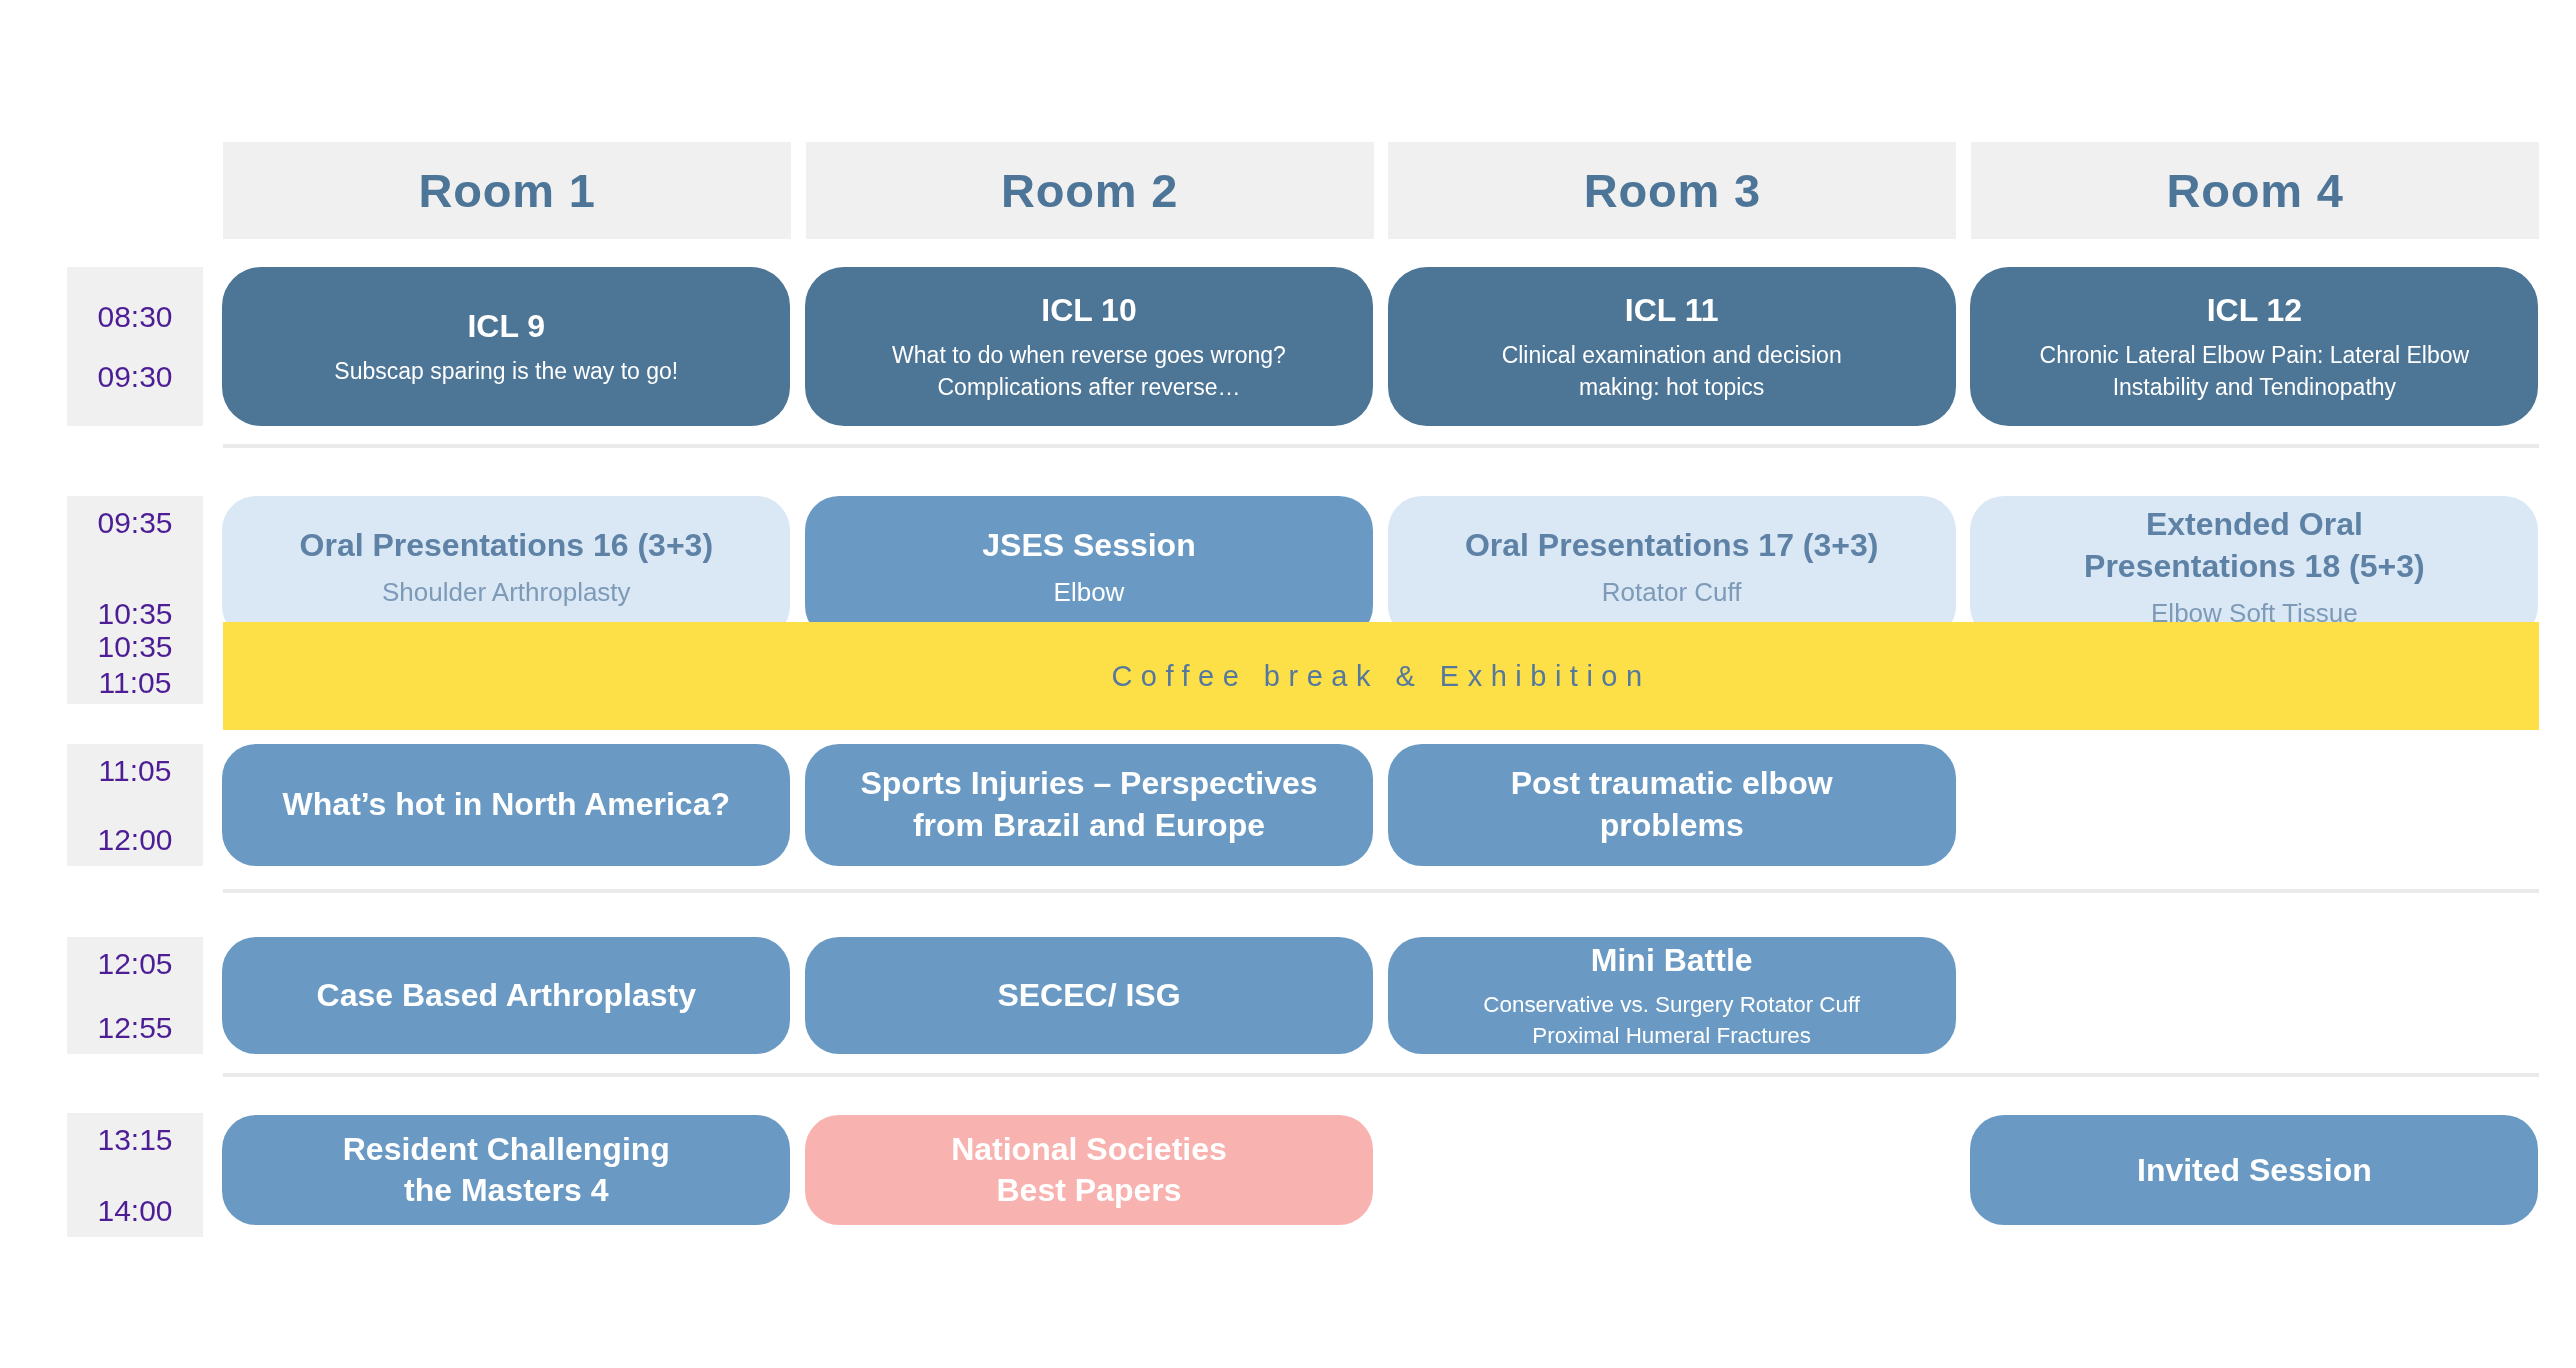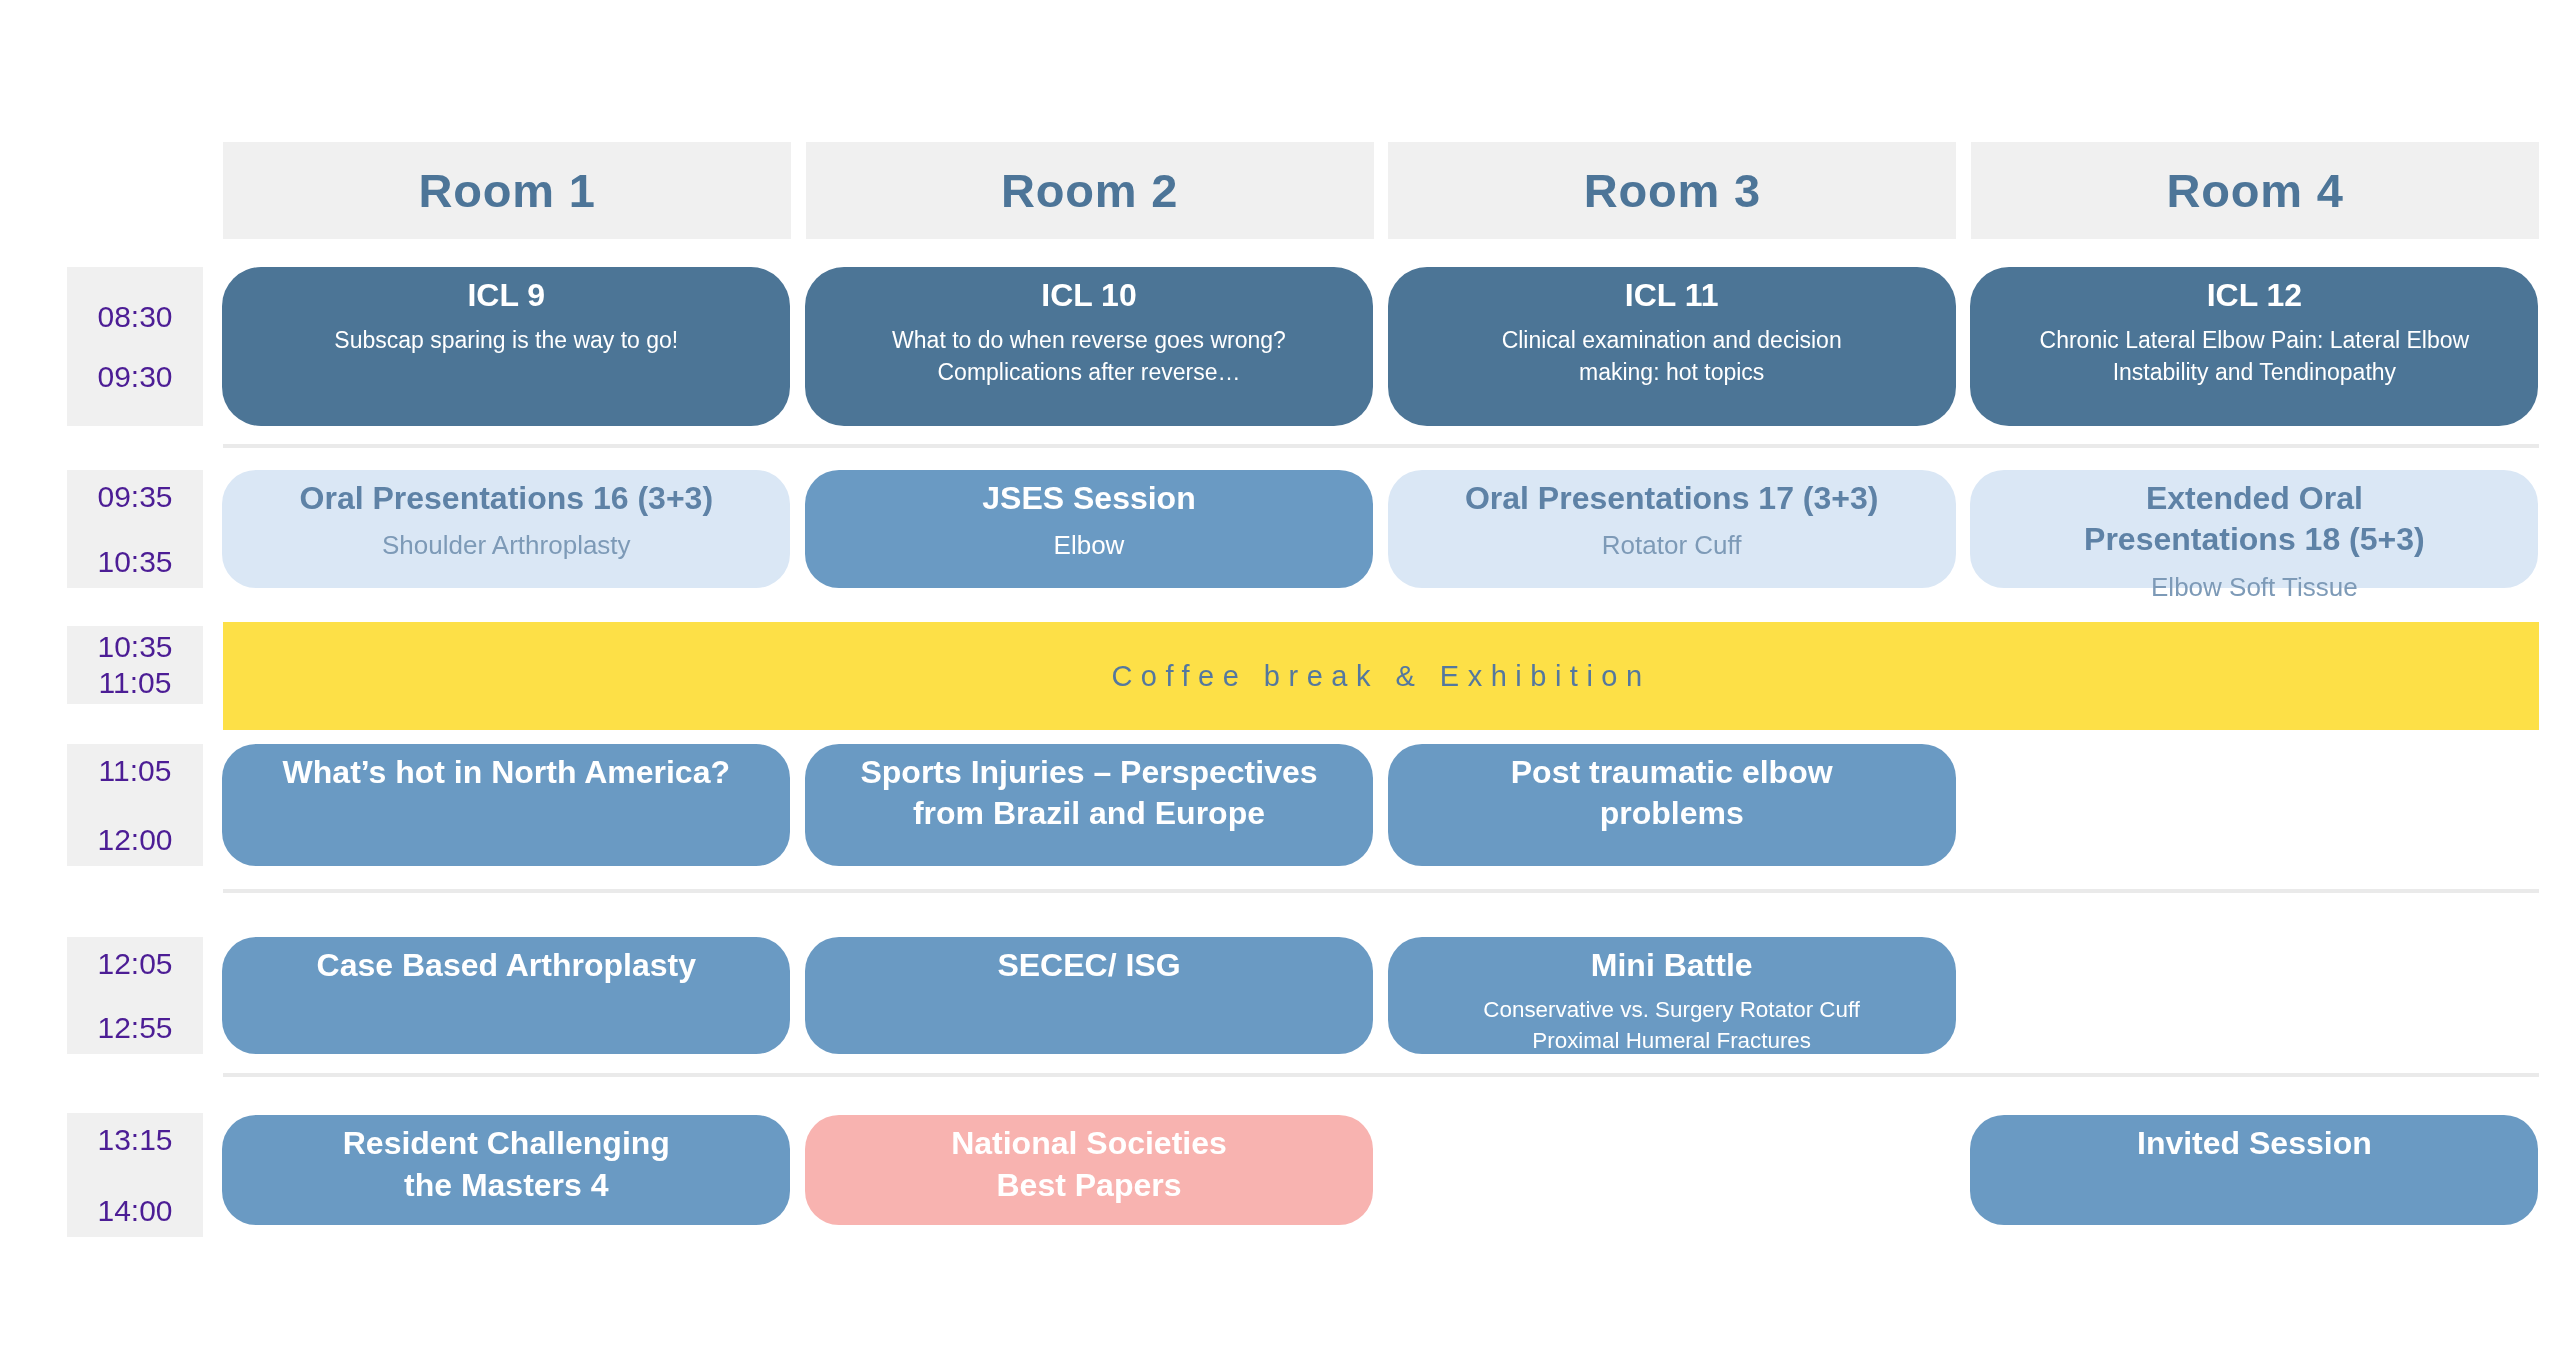--- a/index.html
+++ b/index.html
@@ -29,21 +29,21 @@
     justify-content:space-between;box-sizing:border-box;
   }
   .time span{color:#4c1d95;font-size:30px;line-height:1.05;}
   .time.tall{padding:34px 0;}
   .time.compact{padding:10.8px 0;}
   .time.center{justify-content:center;gap:4.6px;padding:0;}
 
   
   .card{
     width:100%;height:100%;box-sizing:border-box;border-radius:34px;
-    display:flex;flex-direction:column;align-items:center;
+    display:flex;flex-direction:column;align-items:center;justify-content:center;
     gap:7.7px;padding:7.7px 21.6px;
   }
   .r0 .card{border-radius:39px;}
   .card.dark{background:#4C7596;}
   .card.medium{background:#6A9AC3;}
   .card.light{background:#DAE7F5;}
   .card.pink{background:#F8B3B0;}
   .card-title{
     color:#ffffff;font-size:32px;font-weight:700;text-align:center;
     white-space:pre-line;line-height:1.3;
@@ -52,21 +52,21 @@
     color:#ffffff;font-size:26px;font-weight:400;text-align:center;
     white-space:pre-line;line-height:1.4;
   }
   .card.dark .card-subtitle{font-size:23px;}
   .card-subtitle.sub-sm{font-size:22.4px;}
   .card.light .card-title{color:#5E82A6;}
   .card.light .card-subtitle{color:#7D9AB7;}
 
   
   .r0{top:267px;height:159px;}
-  .r1{top:470px;height:118px;}
+  .r1{top:496px;height:144px;}
   .r2{top:744px;height:122px;}
   .r3{top:937px;height:117px;}
   .r4{top:1113px;height:124px;}
   .r4 .card{height:110px;margin-top:2.3px;}
 
   
   .break-time{position:absolute;left:67px;top:626px;height:78px;}
   .coffee-band{
     position:absolute;left:223px;top:622px;width:2316px;height:108px;
     background:#fde047;display:flex;align-items:center;justify-content:center;

